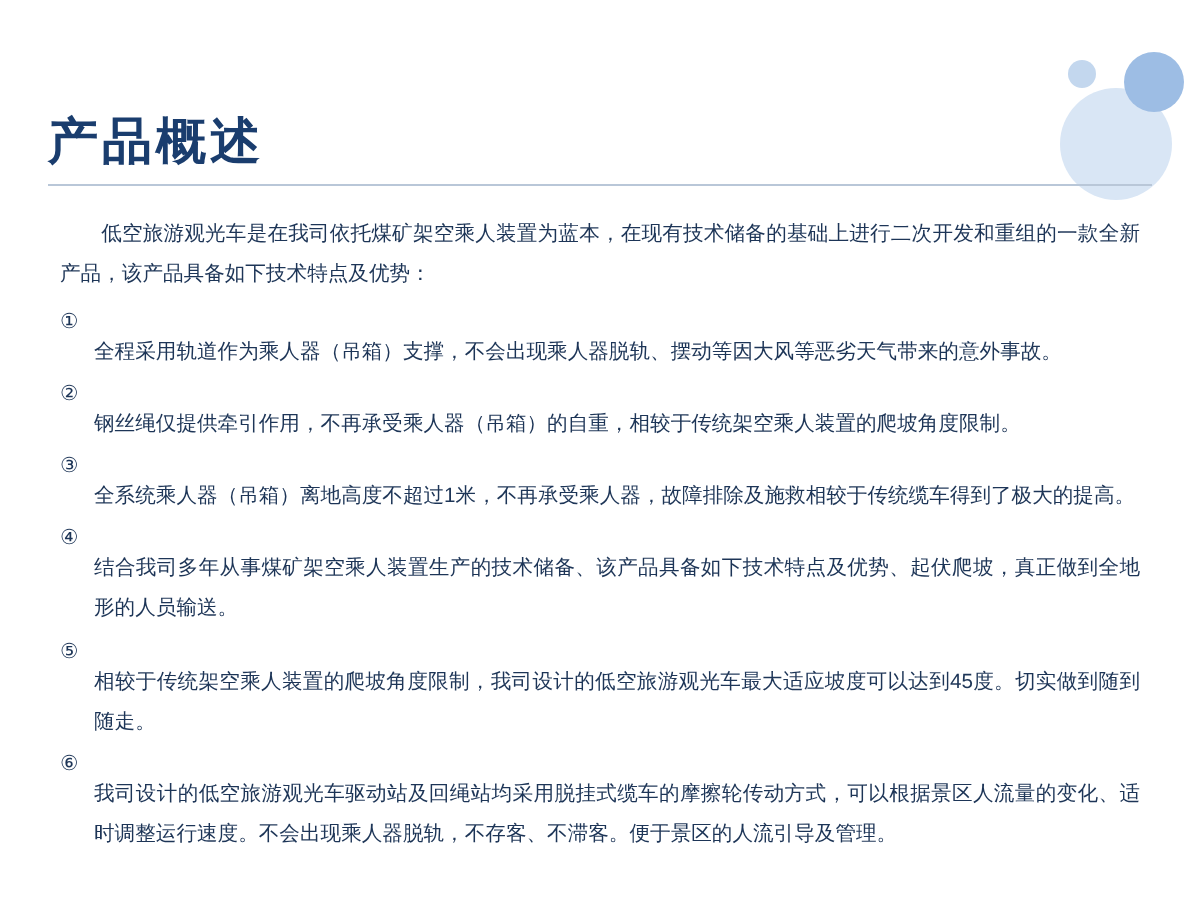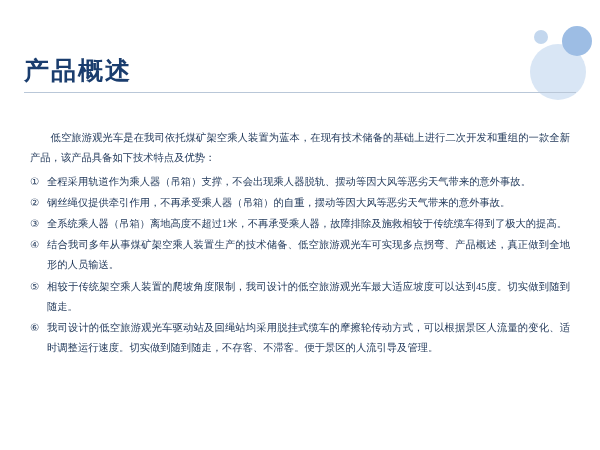--- a/index.html
+++ b/index.html
@@ -70,26 +70,26 @@
     position: absolute;
     left: 24px;
     top: 92px;
     width: 552px;
     height: 1px;
     background: #b9c7d8;
   }
   .body {
     position: absolute;
     left: 30px;
-    top: 128px;
+    top: 108px;
     width: 540px;
     color: #1d3557;
     font-size: 10.3px;
     line-height: 1.95;
-    font-family: Liberation Serif, serif;
+    font-family: Liberation Sans, sans-serif;
   }
   .intro {
     text-indent: 2em;
     text-align: justify;
     margin: 0 0 4px 0;
   }
   .list {
     margin: 0;
     padding: 0;
     list-style: none;
@@ -103,20 +103,21 @@
     flex: 0 0 auto;
     width: 17px;
     text-align: left;
     color: #1d3557;
     font-size: 10.3px;
     line-height: 1.95;
   }
   .item-text {
     flex: 1 1 auto;
     text-align: justify;
+    margin-top: 15px;
   }
 </style>
 </head>
 <body>
 
 <div class="slide">
 
   <div class="deco">
     <div class="circle-big"></div>
     <div class="circle-mid"></div>
@@ -128,34 +129,34 @@
 
   <div class="body">
     <p class="intro">低空旅游观光车是在我司依托煤矿架空乘人装置为蓝本，在现有技术储备的基础上进行二次开发和重组的一款全新产品，该产品具备如下技术特点及优势：</p>
     <ul class="list">
       <li>
         <span class="marker">①</span>
         <span class="item-text">全程采用轨道作为乘人器（吊箱）支撑，不会出现乘人器脱轨、摆动等因大风等恶劣天气带来的意外事故。</span>
       </li>
       <li>
         <span class="marker">②</span>
-        <span class="item-text">钢丝绳仅提供牵引作用，不再承受乘人器（吊箱）的自重，摆动等因大风等恶劣天气带来的意外事故。</span>
+        <span class="item-text">钢丝绳仅提供牵引作用，不再承受乘人器（吊箱）的自重，相较于传统架空乘人装置的爬坡角度限制。</span>
       </li>
       <li>
         <span class="marker">③</span>
         <span class="item-text">全系统乘人器（吊箱）离地高度不超过1米，不再承受乘人器，故障排除及施救相较于传统缆车得到了极大的提高。</span>
       </li>
       <li>
         <span class="marker">④</span>
-        <span class="item-text">结合我司多年从事煤矿架空乘人装置生产的技术储备、低空旅游观光车可实现多点拐弯、产品概述，真正做到全地形的人员输送。</span>
+        <span class="item-text">结合我司多年从事煤矿架空乘人装置生产的技术储备、该产品具备如下技术特点及优势、起伏爬坡，真正做到全地形的人员输送。</span>
       </li>
       <li>
         <span class="marker">⑤</span>
         <span class="item-text">相较于传统架空乘人装置的爬坡角度限制，我司设计的低空旅游观光车最大适应坡度可以达到45度。切实做到随到随走。</span>
       </li>
       <li>
         <span class="marker">⑥</span>
-        <span class="item-text">我司设计的低空旅游观光车驱动站及回绳站均采用脱挂式缆车的摩擦轮传动方式，可以根据景区人流量的变化、适时调整运行速度。切实做到随到随走，不存客、不滞客。便于景区的人流引导及管理。</span>
+        <span class="item-text">我司设计的低空旅游观光车驱动站及回绳站均采用脱挂式缆车的摩擦轮传动方式，可以根据景区人流量的变化、适时调整运行速度。不会出现乘人器脱轨，不存客、不滞客。便于景区的人流引导及管理。</span>
       </li>
     </ul>
   </div>
 
 </div>
 
 </body></html>

